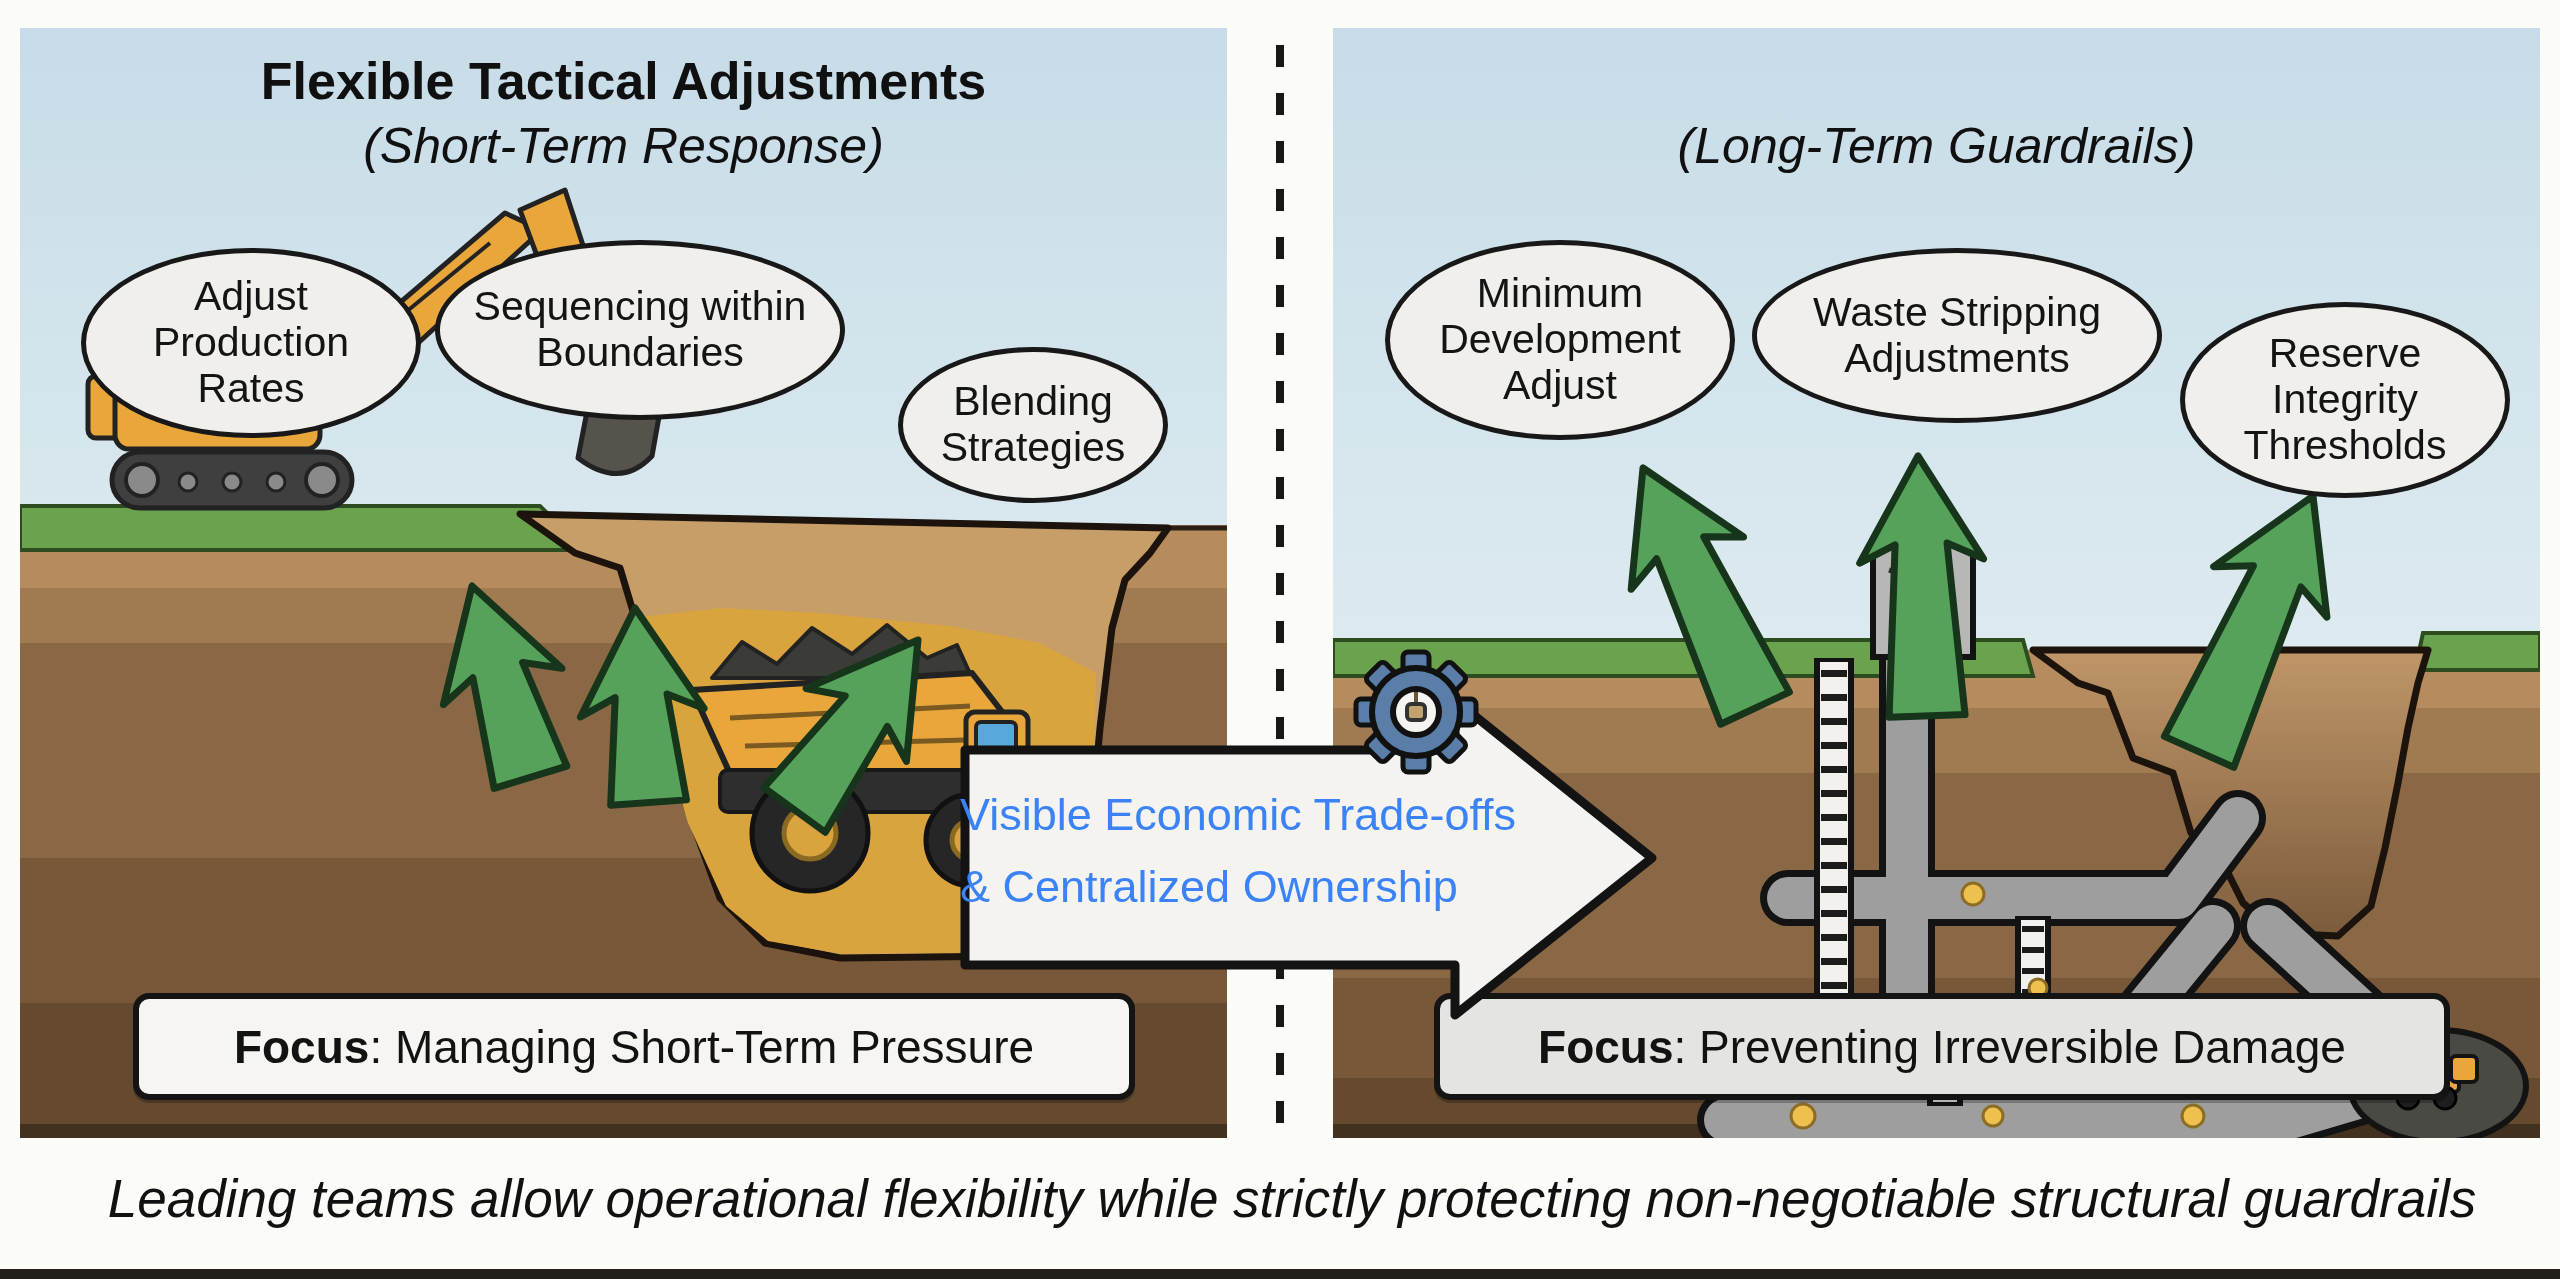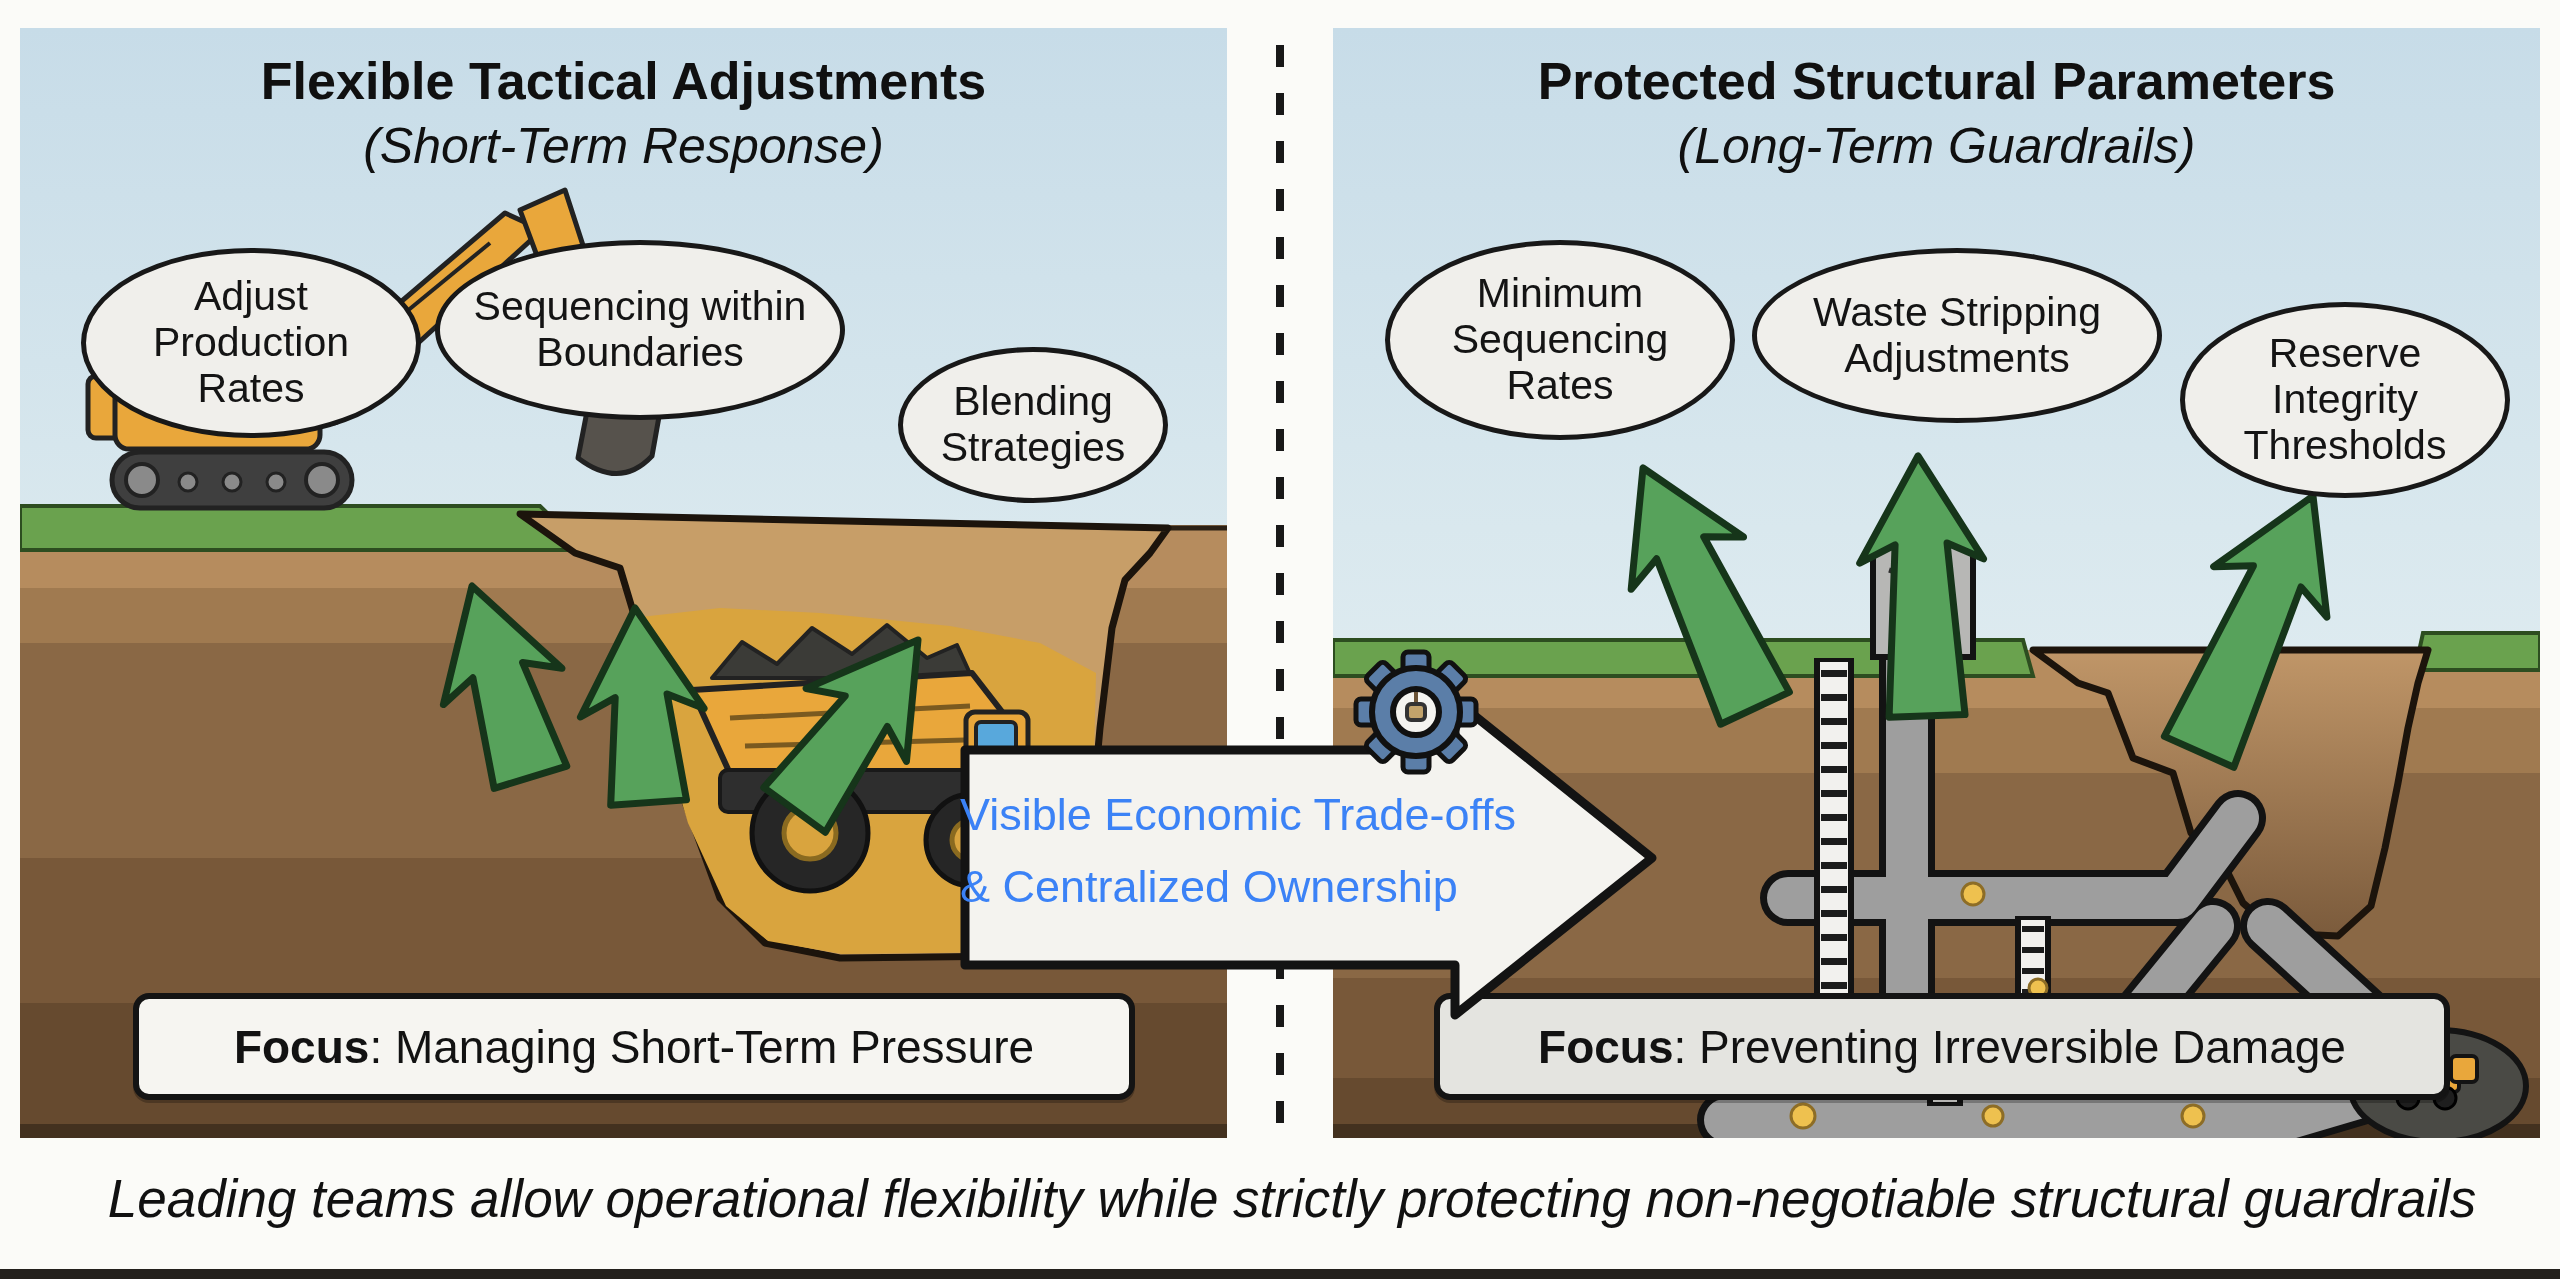--- a/index.html
+++ b/index.html
@@ -216,24 +216,23 @@
       </g>
     </g>
 
     <g fill="#57a25b" stroke="#16351a" stroke-width="7" stroke-linejoin="round">
       <polygon transform="translate(310,440) rotate(-25)" points="0,0 -62,105 -26,88 -38,265 38,265 26,88 62,105"></polygon>
       <polygon transform="translate(585,428) rotate(-2)" points="0,0 -62,105 -26,88 -38,260 38,260 26,88 62,105"></polygon>
       <polygon transform="translate(980,468) rotate(24)" points="0,0 -62,105 -26,88 -38,280 38,280 26,88 62,105"></polygon>
     </g>
   </svg>
 
-  <div class="panel-title">Protected Structural Parameters</div>
   <div class="panel-subtitle">(Long-Term Guardrails)</div>
 
-  <div class="bubble" style="left:52px;top:212px;width:350px;height:200px;">Minimum Sequencing Rates</div>
+  <div class="bubble" style="left:52px;top:212px;width:350px;height:200px;">Minimum Development Adjust</div>
   <div class="bubble" style="left:419px;top:220px;width:410px;height:175px;">Waste Stripping Adjustments</div>
   <div class="bubble" style="left:847px;top:274px;width:330px;height:196px;text-align:center;">Reserve Integrity Thresholds</div>
 
   <div class="focus-box" id="right-focus"><span class="focus-bold">Focus</span><span>: Preventing Irreversible Damage</span></div>
 </div>
 
 <div id="divider"></div>
 
 <svg id="big-arrow-svg" viewBox="0 0 720 335">
   <polygon points="15,60 505,60 505,10 702,168 505,325 505,275 15,275" fill="#f4f3ef" stroke="#131313" stroke-width="9" stroke-linejoin="round"></polygon>

